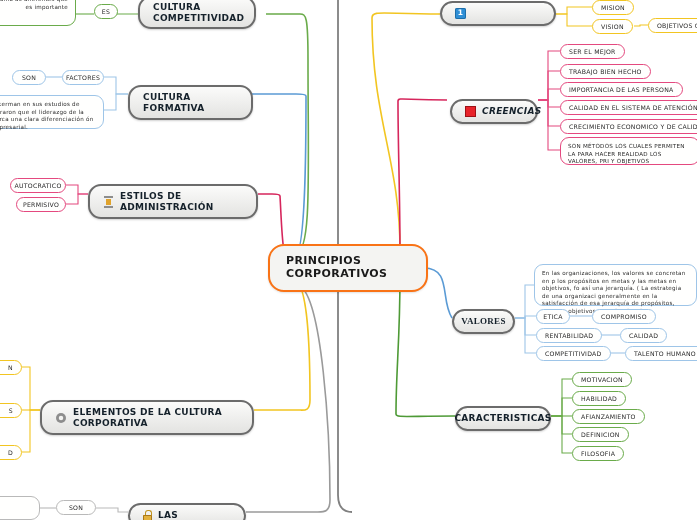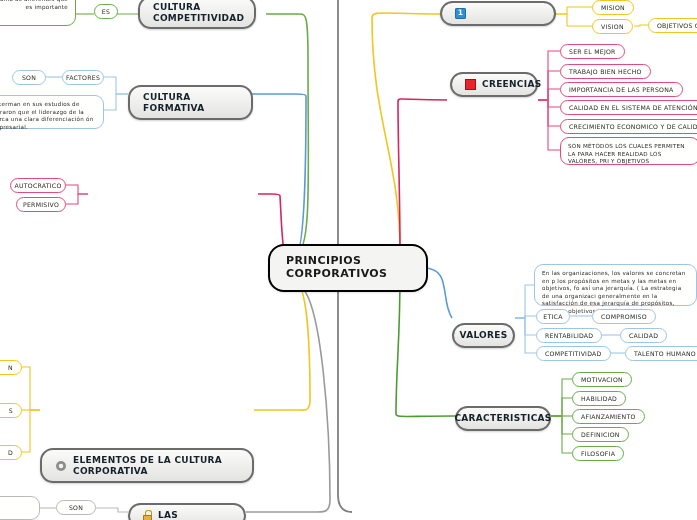--- a/index.html
+++ b/index.html
@@ -22,21 +22,21 @@
     border:1px solid #cfcfcf;
     border-radius:11px;
     white-space:nowrap;
     line-height:1.18;
   }
   .node .lbl{display:block;}
 
   
   .root{
     background:#f4f4f2;
-    border:2px solid #000000;
+    border:2px solid #f97316;
     border-radius:16px;
     padding:9px 16px;
     font-weight:bold;
     font-size:11px;
     color:#1a1a1a;
     letter-spacing:.4px;
     white-space:normal;
     box-shadow:0 1px 2px rgba(0,0,0,.12);
   }
 
@@ -176,21 +176,21 @@
   <div class="node leaf c-yellow" style="left:592px;top:0px;">
     <span class="lbl">MISION</span>
   </div>
   <div class="node leaf c-yellow" style="left:592px;top:19px;">
     <span class="lbl">VISION</span>
   </div>
   <div class="node leaf c-yellow" style="left:648px;top:18px;">
     <span class="lbl">OBJETIVOS CORPO</span>
   </div>
 
-  <div class="node main" style="left:450px;top:72px;width:88px;">
+  <div class="node main" style="left:450px;top:99px;width:88px;font-style:italic;">
     <span class="ico ico-sq"></span>
     <span class="lbl">CREENCIAS</span>
   </div>
   <div class="node leaf c-red" style="left:560px;top:44px;">
     <span class="lbl">SER EL MEJOR</span>
   </div>
   <div class="node leaf c-red" style="left:560px;top:64px;">
     <span class="lbl">TRABAJO BIEN HECHO</span>
   </div>
   <div class="node leaf c-red" style="left:560px;top:82px;">
@@ -199,21 +199,21 @@
   <div class="node leaf c-red" style="left:560px;top:100px;">
     <span class="lbl">CALIDAD EN EL SISTEMA DE ATENCIÓN AL C</span>
   </div>
   <div class="node leaf c-red" style="left:560px;top:119px;">
     <span class="lbl">CRECIMIENTO ECONOMICO Y DE CALIDAD</span>
   </div>
   <div class="node leaf c-red para" style="left:560px;top:137px;width:140px;height:28px;">
     <span class="lbl">SON MÉTODOS LOS CUALES PERMITEN LA PARA HACER REALIDAD LOS VALORES, PRI Y OBJETIVOS</span>
   </div>
 
-  <div class="node main" style="left:452px;top:323px;width:63px;justify-content:center;">
+  <div class="node main" style="left:452px;top:309px;width:63px;justify-content:center;font-family:Liberation Serif, serif;">
     <span class="lbl">VALORES</span>
   </div>
   <div class="node leaf c-blue para" style="left:534px;top:264px;width:163px;height:42px;">
     <span class="lbl">En las organizaciones, los valores se concretan en p los propósitos en metas y las metas en objetivos, fo así una jerarquía. ( La estrategia de una organizaci generalmente en la satisfacción de esa jerarquía de propósitos, metas y objetivos organizacionales</span>
   </div>
   <div class="node leaf c-blue" style="left:536px;top:309px;width:34px;justify-content:center;">
     <span class="lbl">ETICA</span>
   </div>
   <div class="node leaf c-blue" style="left:592px;top:309px;">
     <span class="lbl">COMPROMISO</span>
@@ -266,28 +266,34 @@
   <div class="node leaf c-blue" style="left:62px;top:70px;width:42px;justify-content:center;">
     <span class="lbl">FACTORES</span>
   </div>
   <div class="node leaf c-blue" style="left:12px;top:70px;width:34px;justify-content:center;">
     <span class="lbl">SON</span>
   </div>
   <div class="node leaf c-blue para" style="left:-18px;top:95px;width:122px;height:34px;">
     <span class="lbl">Waterman en sus estudios de ontraron que el liderazgo de la marca una clara diferenciación ón empresarial.</span>
   </div>
 
+  <div class="node main" style="left:88px;top:184px;width:170px;">
+    <span class="ico ico-hour">
+        <i></i>
+      </span>
+    <span class="lbl">ESTILOS DE ADMINISTRACIÓN</span>
+  </div>
   <div class="node leaf c-pink" style="left:10px;top:178px;width:56px;justify-content:center;">
     <span class="lbl">AUTOCRATICO</span>
   </div>
   <div class="node leaf c-pink" style="left:16px;top:197px;width:50px;justify-content:center;">
     <span class="lbl">PERMISIVO</span>
   </div>
 
-  <div class="node main" style="left:40px;top:400px;width:214px;margin-top:48px;">
+  <div class="node main" style="left:40px;top:400px;width:214px;">
     <span class="ico ico-gear">
       <svg viewBox="0 0 24 24" width="12" height="12">
         <circle cx="12" cy="12" r="10" fill="#8d8d8d"></circle>
         <circle cx="12" cy="12" r="4.5" fill="#f2f2f0"></circle>
       </svg>
     </span>
     <span class="lbl">ELEMENTOS DE LA CULTURA CORPORATIVA</span>
   </div>
   <div class="node leaf c-yellow" style="left:-14px;top:360px;width:36px;justify-content:flex-end;">
     <span class="lbl">N</span>

